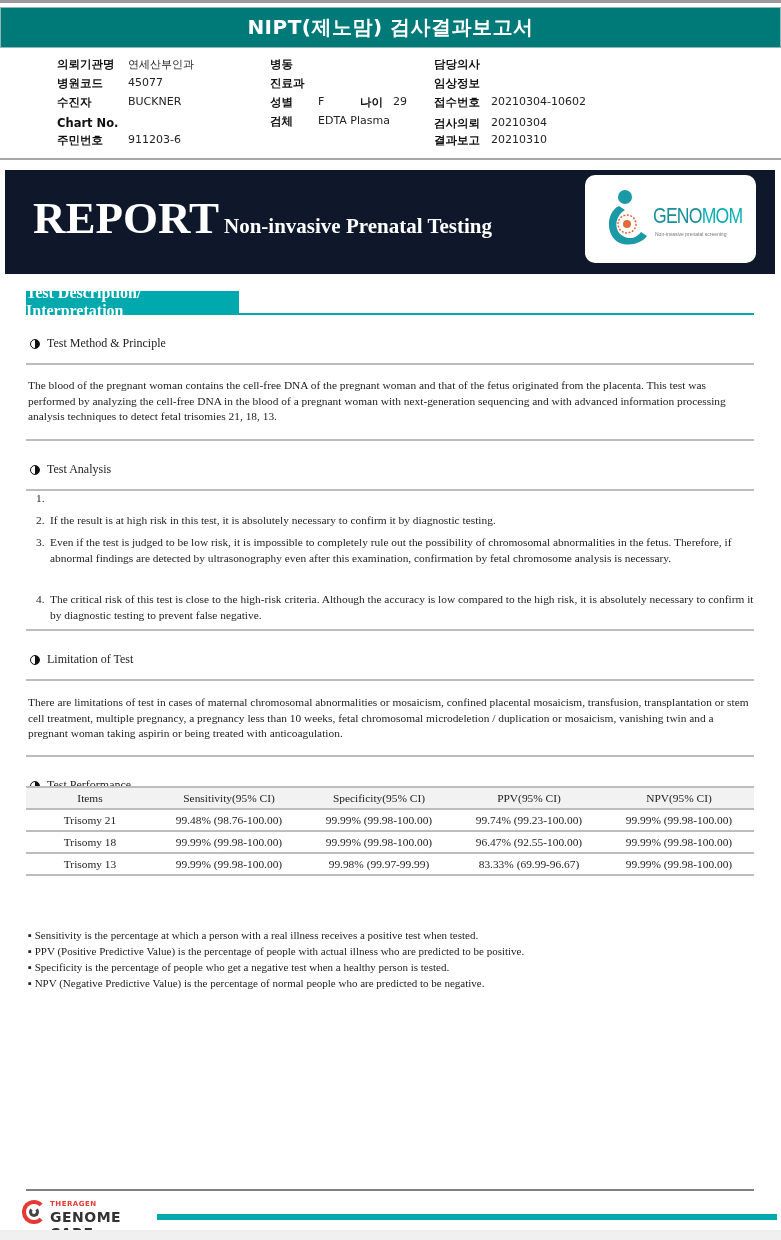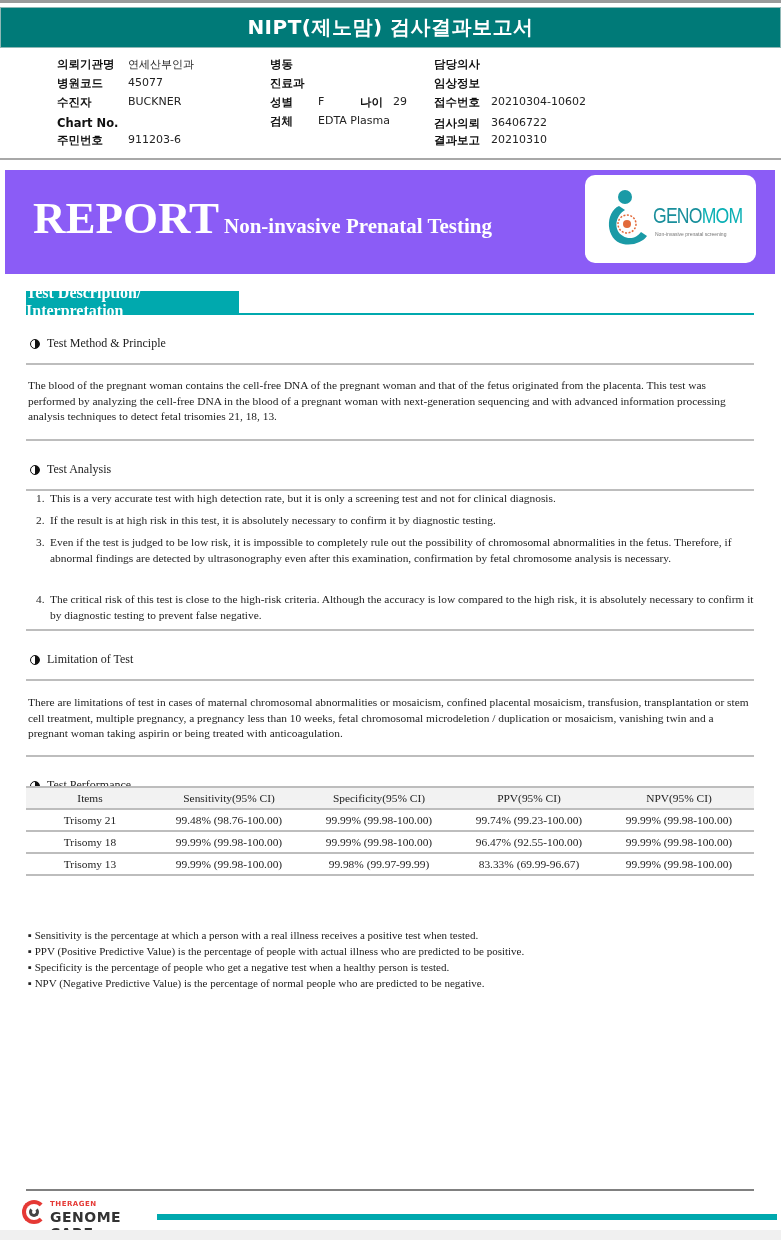--- a/index.html
+++ b/index.html
@@ -15,21 +15,21 @@
   .title-bar span { color: #fff; font-family: "DejaVu Sans", sans-serif; font-size: 20px; font-weight: bold; letter-spacing: 0.5px; }
 
   .info { position: absolute; top: 55px; left: 0; width: 781px; height: 100px; font-family: "DejaVu Sans", sans-serif; }
   .info .cell { position: absolute; font-size: 11.5px; white-space: nowrap; margin-left: 33px; }
   .info .lbl { font-weight: bold; color: #111; }
   .info .val { color: #222; font-size: 11px; }
   .info-divider { position: absolute; left: 0; top: 158px; width: 781px; height: 2px; background: #a8a8a8; }
 
   .report-banner {
     position: absolute; left: 5px; top: 170px; width: 770px; height: 104px;
-    background: #8b5cf6;
+    background: #0f172a;
   }
   .report-banner .big { position: absolute; left: 28px; top: 22px; color: #fff; font-family: "Liberation Serif", serif; font-weight: bold; font-size: 45px; }
   .report-banner .sub { position: absolute; left: 219px; top: 44px; color: #fff; font-family: "Liberation Serif", serif; font-weight: bold; font-size: 21px; }
   .logo-box {
     position: absolute; left: 580px; top: 5px; width: 171px; height: 88px;
     background: #fff; border-radius: 10px;
   }
   .logo-box .genomom { position: absolute; left: 68px; top: 28px; font-family: "Liberation Sans", sans-serif; font-size: 22px; color: #1a8f9c; letter-spacing: -1px; transform: scaleX(0.8); transform-origin: left; }
   .logo-box .genomom .mom { color: #0bb0b5; }
   .logo-box .tag { position: absolute; left: 70px; top: 56px; font-size: 5px; color: #777; font-family: "Liberation Sans", sans-serif; }
@@ -94,21 +94,21 @@
   <div class="cell lbl" style="left:327px;top:40px">나이</div>
   <div class="cell val" style="left:360px;top:40px">29</div>
   <div class="cell lbl" style="left:237px;top:59px">검체</div>
   <div class="cell val" style="left:285px;top:59px">EDTA Plasma</div>
 
   <div class="cell lbl" style="left:401px;top:2px">담당의사</div>
   <div class="cell lbl" style="left:401px;top:21px">임상정보</div>
   <div class="cell lbl" style="left:401px;top:40px">접수번호</div>
   <div class="cell val" style="left:458px;top:40px">20210304-10602</div>
   <div class="cell lbl" style="left:401px;top:61px">검사의뢰</div>
-  <div class="cell val" style="left:458px;top:61px">36406722</div>
+  <div class="cell val" style="left:458px;top:61px">20210304</div>
   <div class="cell lbl" style="left:401px;top:78px">결과보고</div>
   <div class="cell val" style="left:458px;top:78px">20210310</div>
 </div>
 <div class="info-divider"></div>
 
 <div class="report-banner">
   <div class="big">REPORT</div>
   <div class="sub">Non-invasive Prenatal Testing</div>
   <div class="logo-box">
     <svg width="50" height="64" viewBox="0 0 50 64" style="position:absolute;left:18px;top:13px">
@@ -137,21 +137,20 @@
 <div class="hr" style="top:439px"></div>
 
 <div class="heading" style="top:462px">
   <span class="half-circle"></span>
   <span>Test Analysis</span>
 </div>
 <div class="hr" style="top:489px"></div>
 <div class="olist" style="top:491px">
   <div class="item" style="top:0px">
     <span class="num">1.</span>
-    <span>This is a very accurate test with high detection rate, but it is only a screening test and not for clinical diagnosis.</span>
   </div>
   <div class="item" style="top:22px">
     <span class="num">2.</span>
     <span>If the result is at high risk in this test, it is absolutely necessary to confirm it by diagnostic testing.</span>
   </div>
   <div class="item" style="top:44px">
     <span class="num">3.</span>
     <span>Even if the test is judged to be low risk, it is impossible to completely rule out the possibility of chromosomal abnormalities in the fetus. Therefore, if abnormal findings are detected by ultrasonography even after this examination, confirmation by fetal chromosome analysis is necessary.</span>
   </div>
   <div class="item" style="top:101px">

